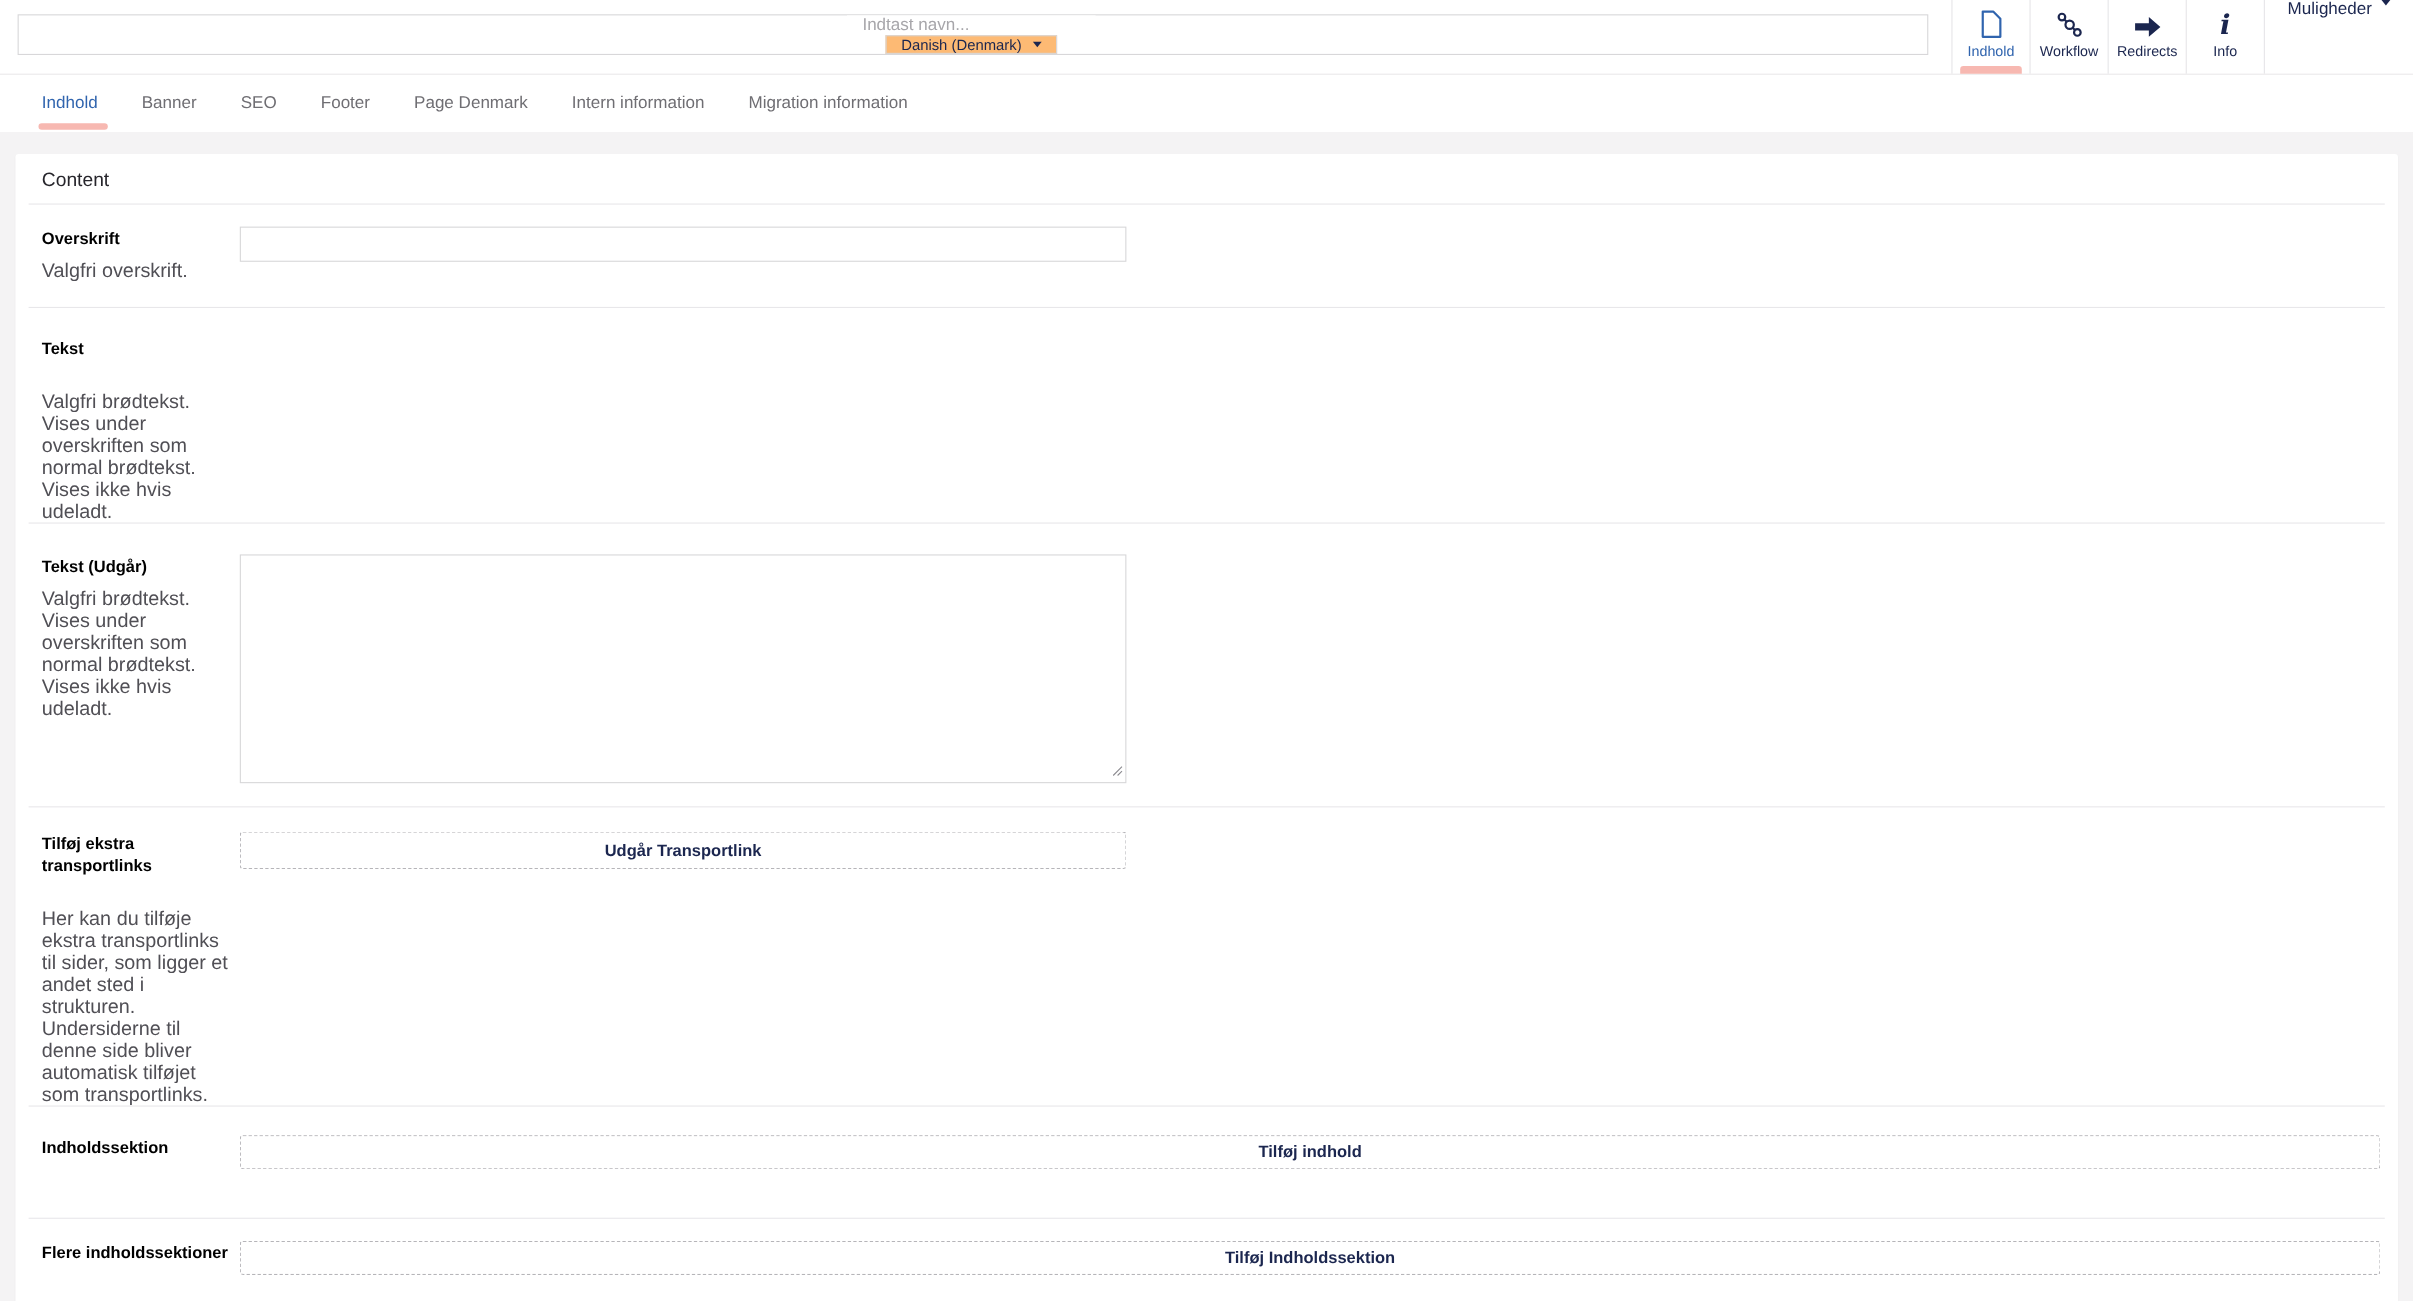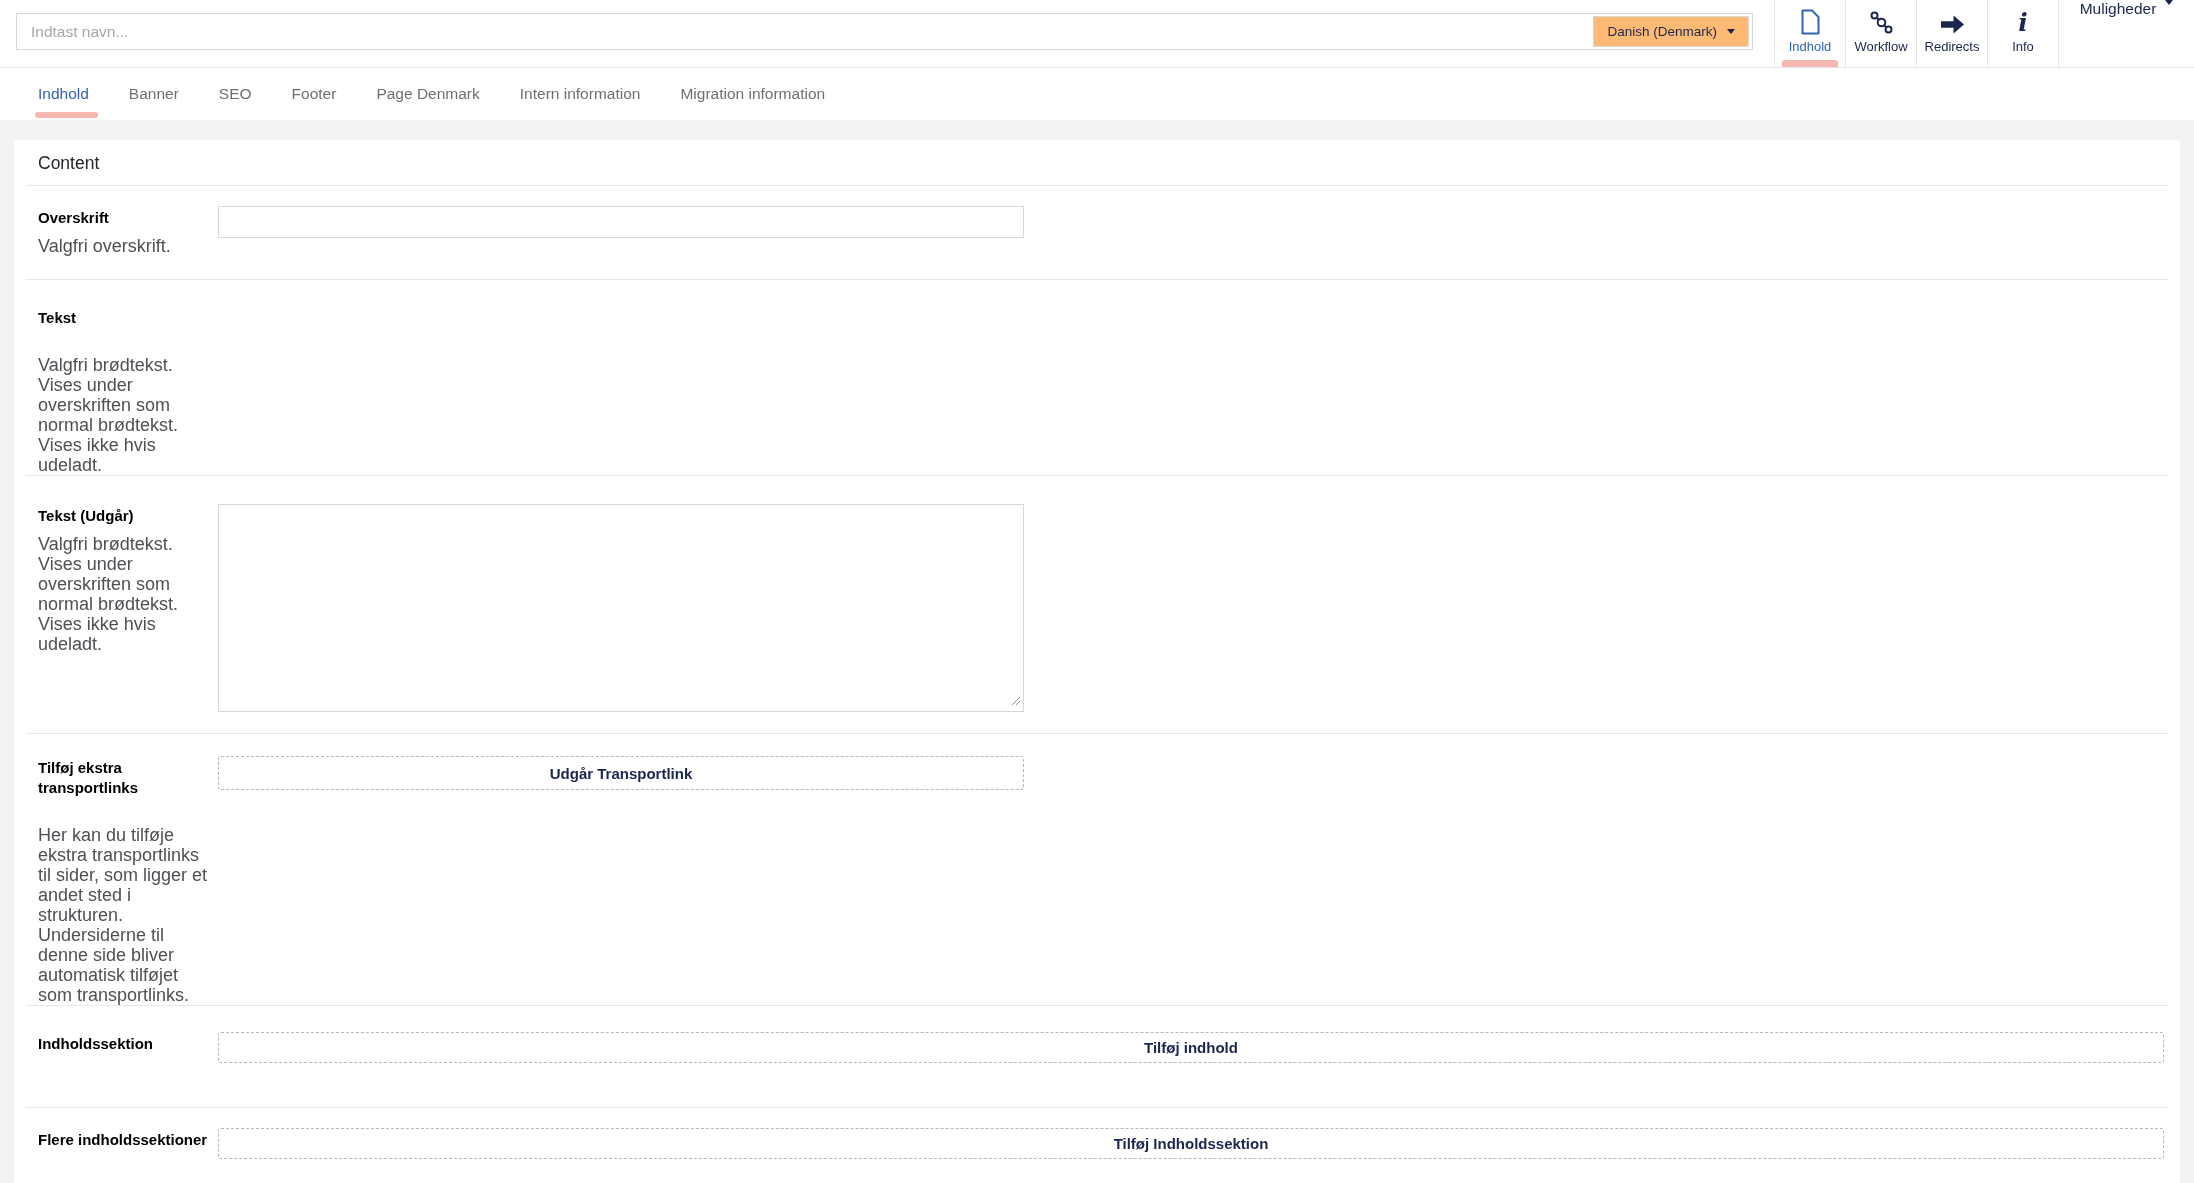--- a/index.html
+++ b/index.html
@@ -11,21 +11,21 @@
     overflow: hidden;
   }
   
   .header {
     height: 68px; background: #fff; border-bottom: 1px solid #e6e5e8;
     display: flex; align-items: stretch;
   }
   .name-area { flex: 1 1 auto; padding: 13px 0 0 16px; }
   .name-input-wrap {
     height: 37px; border: 1px solid #d8d7d9; background: #fff;
-    display: flex; align-items: center; padding-right: 3px;
+    display: flex; align-items: center; padding-right: 3px; flex-direction: column;
   }
   .name-input {
     flex: 1 1 auto; border: none; outline: none; height: 33px;
     font: 15.5px "Liberation Sans", sans-serif; color: #39383d; padding: 0 12px 0 14px;
   }
   .name-input::placeholder { color: #a7a6aa; }
   .lang-select {
     height: 31px; border: 1px solid #d8d7d9; padding: 0 13px;
     display: flex; align-items: center; gap: 10px; cursor: pointer;
     font-size: 13.5px; color: #1b264f; white-space: nowrap; background: #fdba74;

